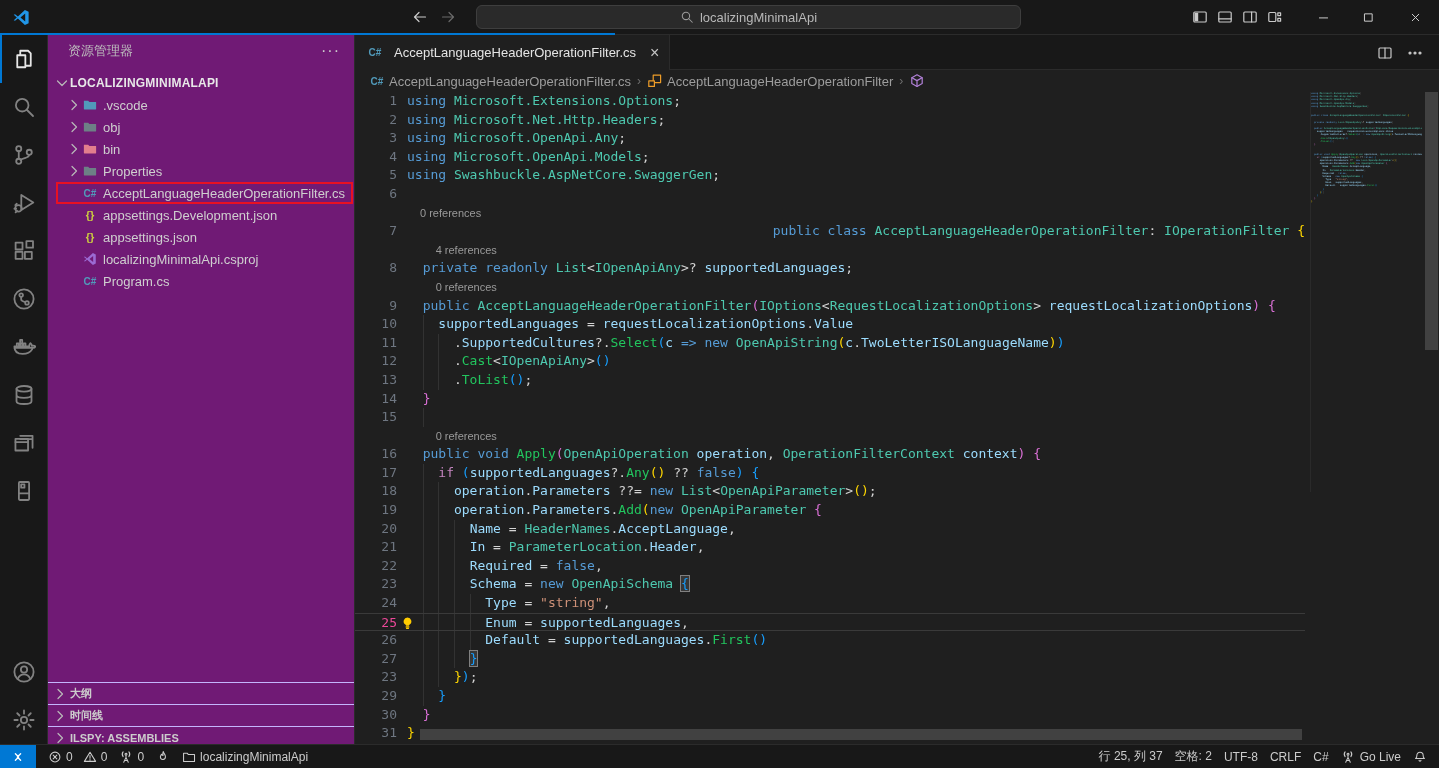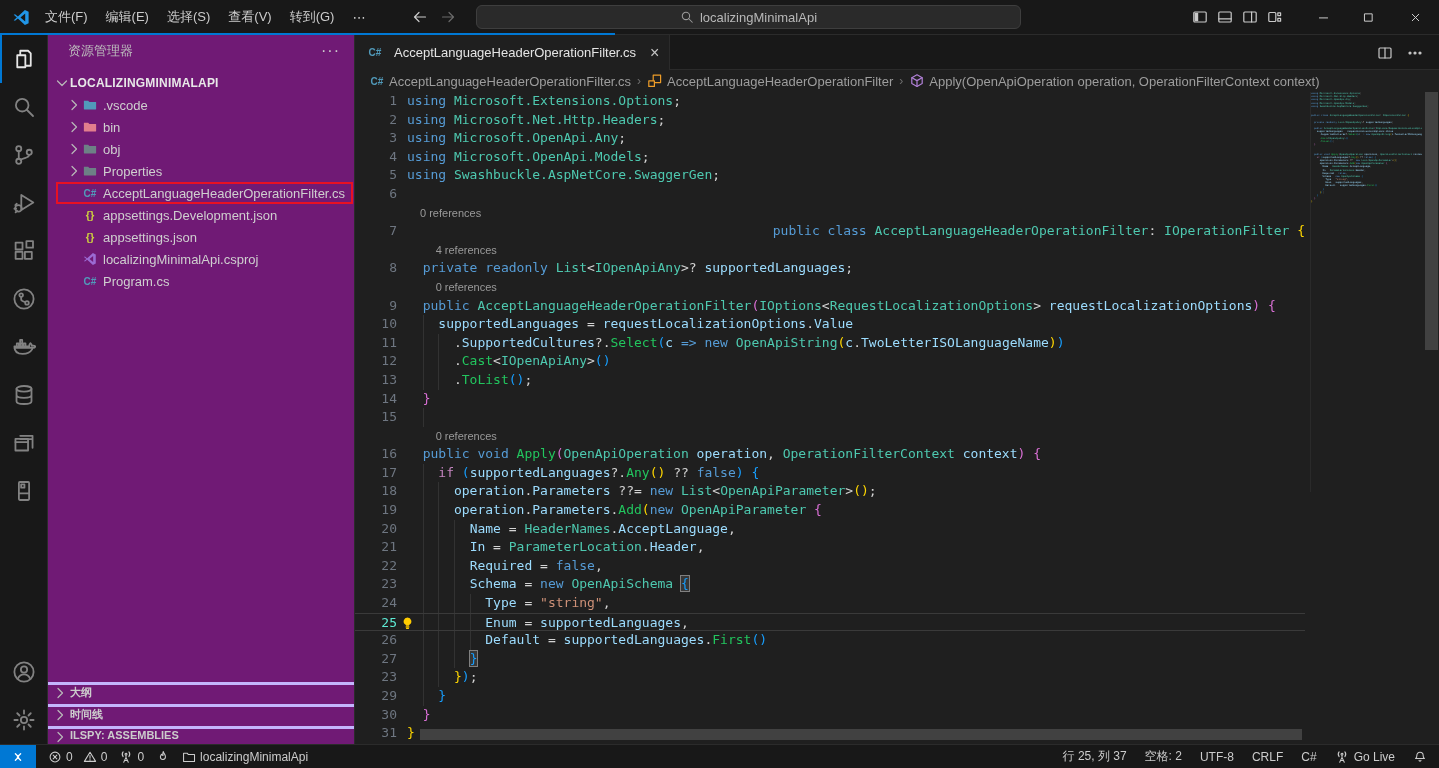--- a/index.html
+++ b/index.html
@@ -42,21 +42,21 @@
   .trow{position:relative;height:22px;display:flex;align-items:center;font-size:13px;color:#cfcfcf;white-space:nowrap}
   .trow .chev{width:16px;height:16px;color:#b9b9b9;flex:0 0 16px}
   .trow.root{padding-left:6px;font-weight:bold;font-size:12px;color:#e8e8e8;letter-spacing:.2px}
   .trow.child{padding-left:18px}
   .trow.file{padding-left:34px}
   .fico{width:16px;height:16px;margin-right:5px;flex:0 0 16px;display:flex;align-items:center;justify-content:center}
   .fic{font-family:"Liberation Sans",sans-serif;font-weight:bold;font-size:10px}
   .fic.cs{color:#519aba}
   .fic.js{color:#cbcb41;font-size:11px}
   .trow.hl::after{content:"";position:absolute;left:8px;right:1px;top:0;bottom:0;border:2px solid #e81123;pointer-events:none}
-  .section{position:absolute;left:0;width:100%;height:22px;border-top:3px solid #c4b5fd;display:flex;
+  .section{position:absolute;left:0;width:100%;height:22px;border-top:1px solid #c4b5fd;display:flex;align-items:center;
     font-size:11px;font-weight:bold;color:#cccccc;padding-left:4px}
   .section .chev{width:16px;height:16px;margin-right:2px;color:#b9b9b9}
 
   
   #editor{position:absolute;left:355px;top:35px;width:1084px;height:709px;background:#1f1f1f}
   #tabbar{position:absolute;left:0;top:0;width:100%;height:35px;background:#181818;border-bottom:1px solid #2b2b2b}
   #tab{position:absolute;left:0;top:0;height:35px;display:flex;align-items:center;gap:6px;padding:0 10px 0 12px;
     background:#1f1f1f;border-right:1px solid #2b2b2b;font-size:13px;color:#e4e4e4;z-index:2}
   #tab-close{margin-left:8px;font-size:16px;color:#c5c5c5;line-height:14px}
   #tab-actions{position:absolute;right:16px;top:0;height:35px;display:flex;align-items:center;gap:14px;color:#c9c9c9}
@@ -65,21 +65,21 @@
     color:#9d9d9d;white-space:nowrap}
   .bc-sep{color:#6e6e6e;margin:0 3px;font-size:12px}
   .bcico{width:16px;height:16px;display:flex;align-items:center;justify-content:center}
 
   
   #code{position:absolute;left:0;top:57px;width:950px}
   .row{position:relative;height:18.6px;line-height:18.6px;font-family:"DejaVu Sans Mono","Liberation Mono",monospace;
     font-size:13px;white-space:pre}
   .row .num{position:absolute;left:0;top:0;width:42px;text-align:right;color:#6e7681}
   .row.cur{border-top:1px solid #3a3a3a;border-bottom:1px solid #3a3a3a}
-  .row.cur .num{color:#5eead4}
+  .row.cur .num{color:#ec4899}
   .txt{position:relative;margin-left:52px;height:100%}
   .guide{position:absolute;top:0;bottom:0;width:1px;background:#404040;opacity:.6}
   .lens{height:18.6px;line-height:18.6px;font-size:11px;color:#9a9a9a;font-family:"Liberation Sans",sans-serif}
   .bulb{position:absolute;left:45px;top:2px;width:15px;height:15px}
   .boxed{outline:1px solid #808080;background:rgba(120,120,120,.28)}
   .c-k{color:#569CD6}.c-ctrl{color:#C586C0}.c-t{color:#4EC9B0}.c-m{color:#22c55e}.c-v{color:#9CDCFE}
   .c-s{color:#CE9178}.c-w{color:#d4d4d4}.c-b1{color:#FFD700}.c-b2{color:#DA70D6}.c-b3{color:#179FFF}
 
   
   #minimap{position:absolute;left:955px;top:57px;width:112px;height:400px;overflow:hidden;border-left:1px solid rgba(255,255,255,.05)}
@@ -87,41 +87,33 @@
   #vthumb{position:absolute;left:1070px;top:57px;width:13px;height:258px;background:rgba(121,121,121,.38)}
   #hthumb{position:absolute;left:65px;top:694px;width:882px;height:11px;background:rgba(121,121,121,.38)}
 
   
   #statusbar{position:absolute;left:0;top:744px;width:1439px;height:24px;background:#181818;border-top:1px solid #2b2b2b;
     display:flex;align-items:center;font-size:12px;color:#cccccc}
   #remote{width:36px;height:100%;background:#0078d4;display:flex;align-items:center;justify-content:center;color:#fff}
   #remote .ic{width:14px;height:14px}
   .sgroup{display:flex;align-items:center;gap:4px;margin-left:12px;white-space:nowrap}
   .sgroup .ic{width:14px;height:14px;color:#cccccc}
-  #status-right{margin-left:auto;display:flex;align-items:center;gap:18px;padding-right:12px}
+  #status-right{margin-left:auto;display:flex;align-items:center;gap:12px;padding-right:12px}
   .sitem{display:flex;align-items:center;gap:5px;white-space:nowrap}
   .sitem .ic{width:14px;height:14px}
 </style>
 </head>
 <body>
 
 <div id="titlebar">
   <div id="logo">
     <svg viewBox="0 0 16 16">
         <path fill="#2196e8" stroke="none" d="M11.2 0.9L4.6 7 1.9 4.9l-1.2.6L3.6 8 .7 10.5l1.2.6L4.6 9l6.6 6.1 3.5-1.7V2.6L11.2.9zM11.5 4.3v7.4L7 8l4.5-3.7z"></path>
       </svg>
   </div>
-  <div id="menus">
-      <span class="menu-item">文件(F)</span>
-      <span class="menu-item">编辑(E)</span>
-      <span class="menu-item">选择(S)</span>
-      <span class="menu-item">查看(V)</span>
-      <span class="menu-item">转到(G)</span>
-      <span class="menu-item">⋯</span>
-    </div>
   <div id="nav-arrows">
     <span class="navic ic">
         <svg viewBox="0 0 16 16">
           <path d="M13.5 8H3M7 3.5L2.5 8 7 12.5"></path>
         </svg>
       </span>
     <span class="navic ic dim">
         <svg viewBox="0 0 16 16">
           <path d="M2.5 8H13M9 3.5L13.5 8 9 12.5"></path>
         </svg>
@@ -325,37 +317,37 @@
         <span>.vscode</span>
       </div>
       <div class="trow child">
         <span class="chev ic">
           <svg viewBox="0 0 16 16">
             <path d="M6 3.5L10.5 8 6 12.5"></path>
           </svg>
         </span>
         <span class="fico">
           <svg viewBox="0 0 16 16" width="14" height="14" style="stroke:none">
-            <path fill="#e27e8d" d="M1.5 3h4.4l1.4 1.6h7.2c.3 0 .5.2.5.5v7.4c0 .3-.2.5-.5.5H1.5c-.3 0-.5-.2-.5-.5V3.5c0-.3.2-.5.5-.5z"></path>
-          </svg>
-        </span>
-        <span>bin</span>
+            <path fill="#6d8086" d="M1.5 3h4.4l1.4 1.6h7.2c.3 0 .5.2.5.5v7.4c0 .3-.2.5-.5.5H1.5c-.3 0-.5-.2-.5-.5V3.5c0-.3.2-.5.5-.5z"></path>
+          </svg>
+        </span>
+        <span>obj</span>
       </div>
       <div class="trow child">
         <span class="chev ic">
           <svg viewBox="0 0 16 16">
             <path d="M6 3.5L10.5 8 6 12.5"></path>
           </svg>
         </span>
         <span class="fico">
           <svg viewBox="0 0 16 16" width="14" height="14" style="stroke:none">
-            <path fill="#6d8086" d="M1.5 3h4.4l1.4 1.6h7.2c.3 0 .5.2.5.5v7.4c0 .3-.2.5-.5.5H1.5c-.3 0-.5-.2-.5-.5V3.5c0-.3.2-.5.5-.5z"></path>
-          </svg>
-        </span>
-        <span>obj</span>
+            <path fill="#e27e8d" d="M1.5 3h4.4l1.4 1.6h7.2c.3 0 .5.2.5.5v7.4c0 .3-.2.5-.5.5H1.5c-.3 0-.5-.2-.5-.5V3.5c0-.3.2-.5.5-.5z"></path>
+          </svg>
+        </span>
+        <span>bin</span>
       </div>
       <div class="trow child">
         <span class="chev ic">
           <svg viewBox="0 0 16 16">
             <path d="M6 3.5L10.5 8 6 12.5"></path>
           </svg>
         </span>
         <span class="fico">
           <svg viewBox="0 0 16 16" width="14" height="14" style="stroke:none">
             <path fill="#6d8086" d="M1.5 3h4.4l1.4 1.6h7.2c.3 0 .5.2.5.5v7.4c0 .3-.2.5-.5.5H1.5c-.3 0-.5-.2-.5-.5V3.5c0-.3.2-.5.5-.5z"></path>
@@ -465,21 +457,20 @@
         <span>AcceptLanguageHeaderOperationFilter</span>
       </span>
       <span class="bc-sep">›</span>
       <span style="display: inline-flex; align-items: center; gap: 4px;">
         <span class="bcico ic">
           <svg viewBox="0 0 16 16" style="stroke:#b180d7">
             <path d="M8 1.8l5.2 2.9v5.8L8 13.4 2.8 10.5V4.7z"></path>
             <path d="M2.9 4.8L8 7.6l5.1-2.8M8 7.6v5.6"></path>
           </svg>
         </span>
-        <span>Apply(OpenApiOperation operation, OperationFilterContext context)</span>
       </span>
     </div>
   <div id="code">
       <div class="row"><span class="num">1</span><span class="txt" style="display: block;"><span class="c-k">using </span><span class="c-t">Microsoft.Extensions.Options</span><span class="c-w">;</span></span></div>
       <div class="row"><span class="num">2</span><span class="txt" style="display: block;"><span class="c-k">using </span><span class="c-t">Microsoft.Net.Http.Headers</span><span class="c-w">;</span></span></div>
       <div class="row"><span class="num">3</span><span class="txt" style="display: block;"><span class="c-k">using </span><span class="c-t">Microsoft.OpenApi.Any</span><span class="c-w">;</span></span></div>
       <div class="row"><span class="num">4</span><span class="txt" style="display: block;"><span class="c-k">using </span><span class="c-t">Microsoft.OpenApi.Models</span><span class="c-w">;</span></span></div>
       <div class="row"><span class="num">5</span><span class="txt" style="display: block;"><span class="c-k">using </span><span class="c-t">Swashbuckle.AspNetCore.SwaggerGen</span><span class="c-w">;</span></span></div>
       <div class="row"><span class="num">6</span><span class="txt" style="display: block;"></span></div>
       <div class="lens" style="padding-left: 65px;">0 references</div>

